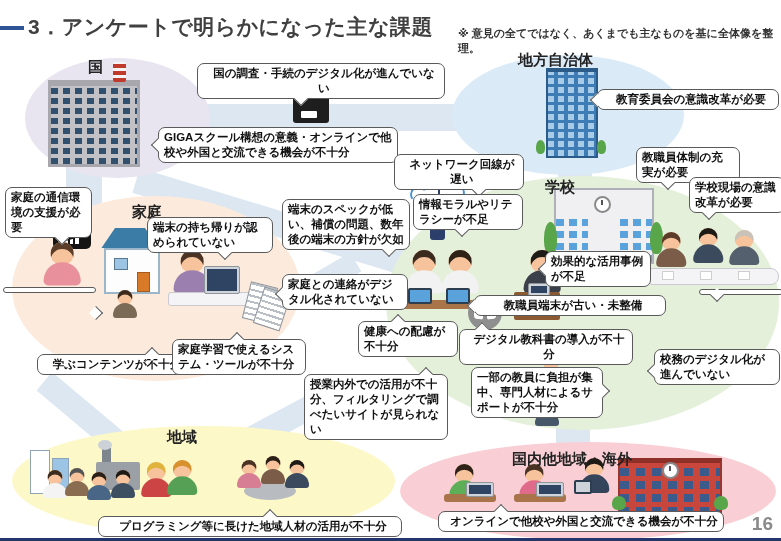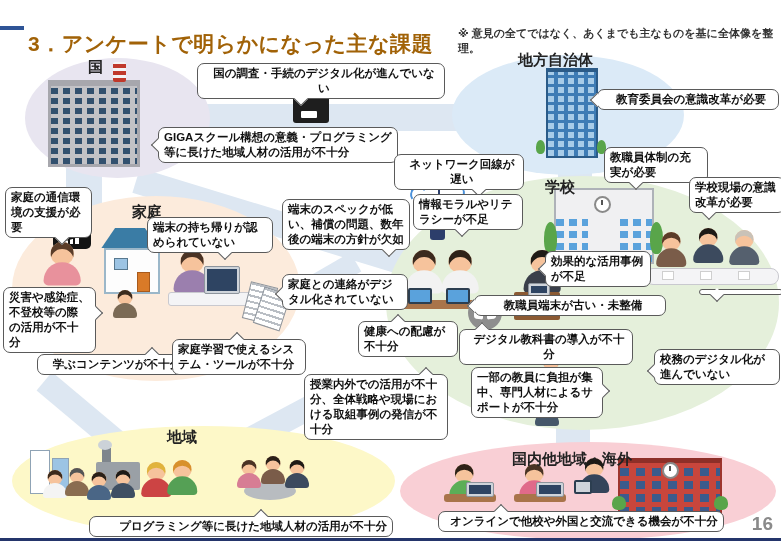--- a/index.html
+++ b/index.html
@@ -2,21 +2,21 @@
 <html><head>
 <meta charset="utf-8">
 <style>
   html,body{margin:0;padding:0;background:#fff;}
   .slide{position:relative;width:781px;height:541px;background:#fff;overflow:hidden;
          font-family:"Liberation Sans","DejaVu Sans",sans-serif;border-right:2px solid #c9c9c9;}
   .bottom-rule{position:absolute;left:0;right:0;bottom:0;height:3px;background:#24356b;z-index:9;}
 
   
   .title-dash{position:absolute;left:0;top:26px;width:24px;height:4px;background:#2e5496;z-index:8;}
-  .page-title{position:absolute;left:28px;top:30px;font-size:21px;font-weight:800;color:#a16207;letter-spacing:.5px;z-index:8;}
+  .page-title{position:absolute;left:28px;top:13px;font-size:21px;font-weight:800;color:#404040;letter-spacing:.5px;z-index:8;}
   .note{position:absolute;left:458px;top:26px;font-size:11px;font-weight:600;color:#333;z-index:8;}
   .page-number{position:absolute;right:8px;bottom:6px;font-size:19px;font-weight:800;color:#8a8a8a;z-index:9;}
 
   
   .zone{position:absolute;border-radius:50%;z-index:1;}
   .zone-label{position:absolute;font-size:15px;font-weight:800;color:#222;z-index:5;white-space:nowrap;}
 
   
   .band{position:absolute;background:#dde7f2;z-index:0;}
 
@@ -216,28 +216,28 @@
   <div class="ill b-red" style="left:618px;top:458px;width:100px;height:52px;"></div>
   <div class="clock" style="left:662px;top:462px;"></div>
   <div class="ill tree" style="left:612px;top:496px;width:14px;height:14px;"></div>
   <div class="ill tree" style="left:714px;top:496px;width:14px;height:14px;"></div>
 
   <div class="bubble c" style="left:197px;top:63px;width:248px;">
     <span>国の調査・手続のデジタル化が進んでいない</span>
     <div class="tail down" style="left:40%;"></div>
   </div>
   <div class="bubble" style="left:158px;top:127px;width:240px;">
-    <span>GIGAスクール構想の意義・プログラミング等に長けた地域人材の活用が不十分</span>
+    <span>GIGAスクール構想の意義・オンラインで他校や外国と交流できる機会が不十分</span>
     <div class="tail left" style="top:12px;"></div>
   </div>
   <div class="bubble c" style="left:597px;top:89px;width:182px;">
     <span>教育委員会の意識改革が必要</span>
     <div class="tail left" style="top:5px;"></div>
   </div>
-  <div class="bubble" style="left:604px;top:147px;width:104px;">
+  <div class="bubble" style="left:636px;top:147px;width:104px;">
     <span>教職員体制の充実が必要</span>
     <div class="tail down" style="left:25%;"></div>
   </div>
   <div class="bubble" style="left:689px;top:177px;width:96px;">
     <span>学校現場の意識改革が必要</span>
     <div class="tail down" style="left:15%;"></div>
   </div>
   <div class="bubble c" style="left:394px;top:154px;width:130px;">
     <span>ネットワーク回線が遅い</span>
     <div class="tail down" style="left:62%;"></div>
@@ -256,21 +256,20 @@
   </div>
   <div class="bubble" style="left:282px;top:274px;width:126px;">
     <span>家庭との連絡がデジタル化されていない</span>
     <div class="tail left" style="top:14px;"></div>
   </div>
   <div class="bubble" style="left:413px;top:194px;width:110px;">
     <span>情報モラルやリテラシーが不足</span>
     <div class="tail down" style="left:40%;"></div>
   </div>
   <div class="bubble" style="left:3px;top:287px;width:93px;">
-    <span>災害や感染症、不登校等の際の活用が不十分</span>
     <div class="tail right" style="top:20px;"></div>
   </div>
   <div class="bubble c" style="left:37px;top:354px;width:154px;">
     <span>学ぶコンテンツが不十分</span>
     <div class="tail up" style="left:72%;"></div>
   </div>
   <div class="bubble" style="left:172px;top:339px;width:134px;">
     <span>家庭学習で使えるシステム・ツールが不十分</span>
     <div class="tail up" style="left:45%;"></div>
   </div>
@@ -295,24 +294,24 @@
   </div>
   <div class="bubble" style="left:654px;top:349px;width:126px;">
     <span>校務のデジタル化が進んでいない</span>
     <div class="tail left" style="top:16px;"></div>
   </div>
   <div class="bubble" style="left:471px;top:367px;width:132px;">
     <span>一部の教員に負担が集中、専門人材によるサポートが不十分</span>
     <div class="tail right" style="top:18px;"></div>
   </div>
   <div class="bubble" style="left:304px;top:374px;width:144px;">
-    <span>授業内外での活用が不十分、全体戦略や現場における取組事例の発信が不十分</span>
+    <span>授業内外での活用が不十分、フィルタリングで調べたいサイトが見られない</span>
     <div class="tail up" style="left:82%;"></div>
   </div>
-  <div class="bubble c" style="left:89px;top:516px;width:304px;text-align:right;">
+  <div class="bubble c" style="left:98px;top:516px;width:304px;">
     <span>プログラミング等に長けた地域人材の活用が不十分</span>
     <div class="tail up" style="left:55%;"></div>
   </div>
   <div class="bubble c" style="left:438px;top:511px;width:286px;">
     <span>オンラインで他校や外国と交流できる機会が不十分</span>
     <div class="tail up" style="left:20%;"></div>
   </div>
 
 </div>
 

